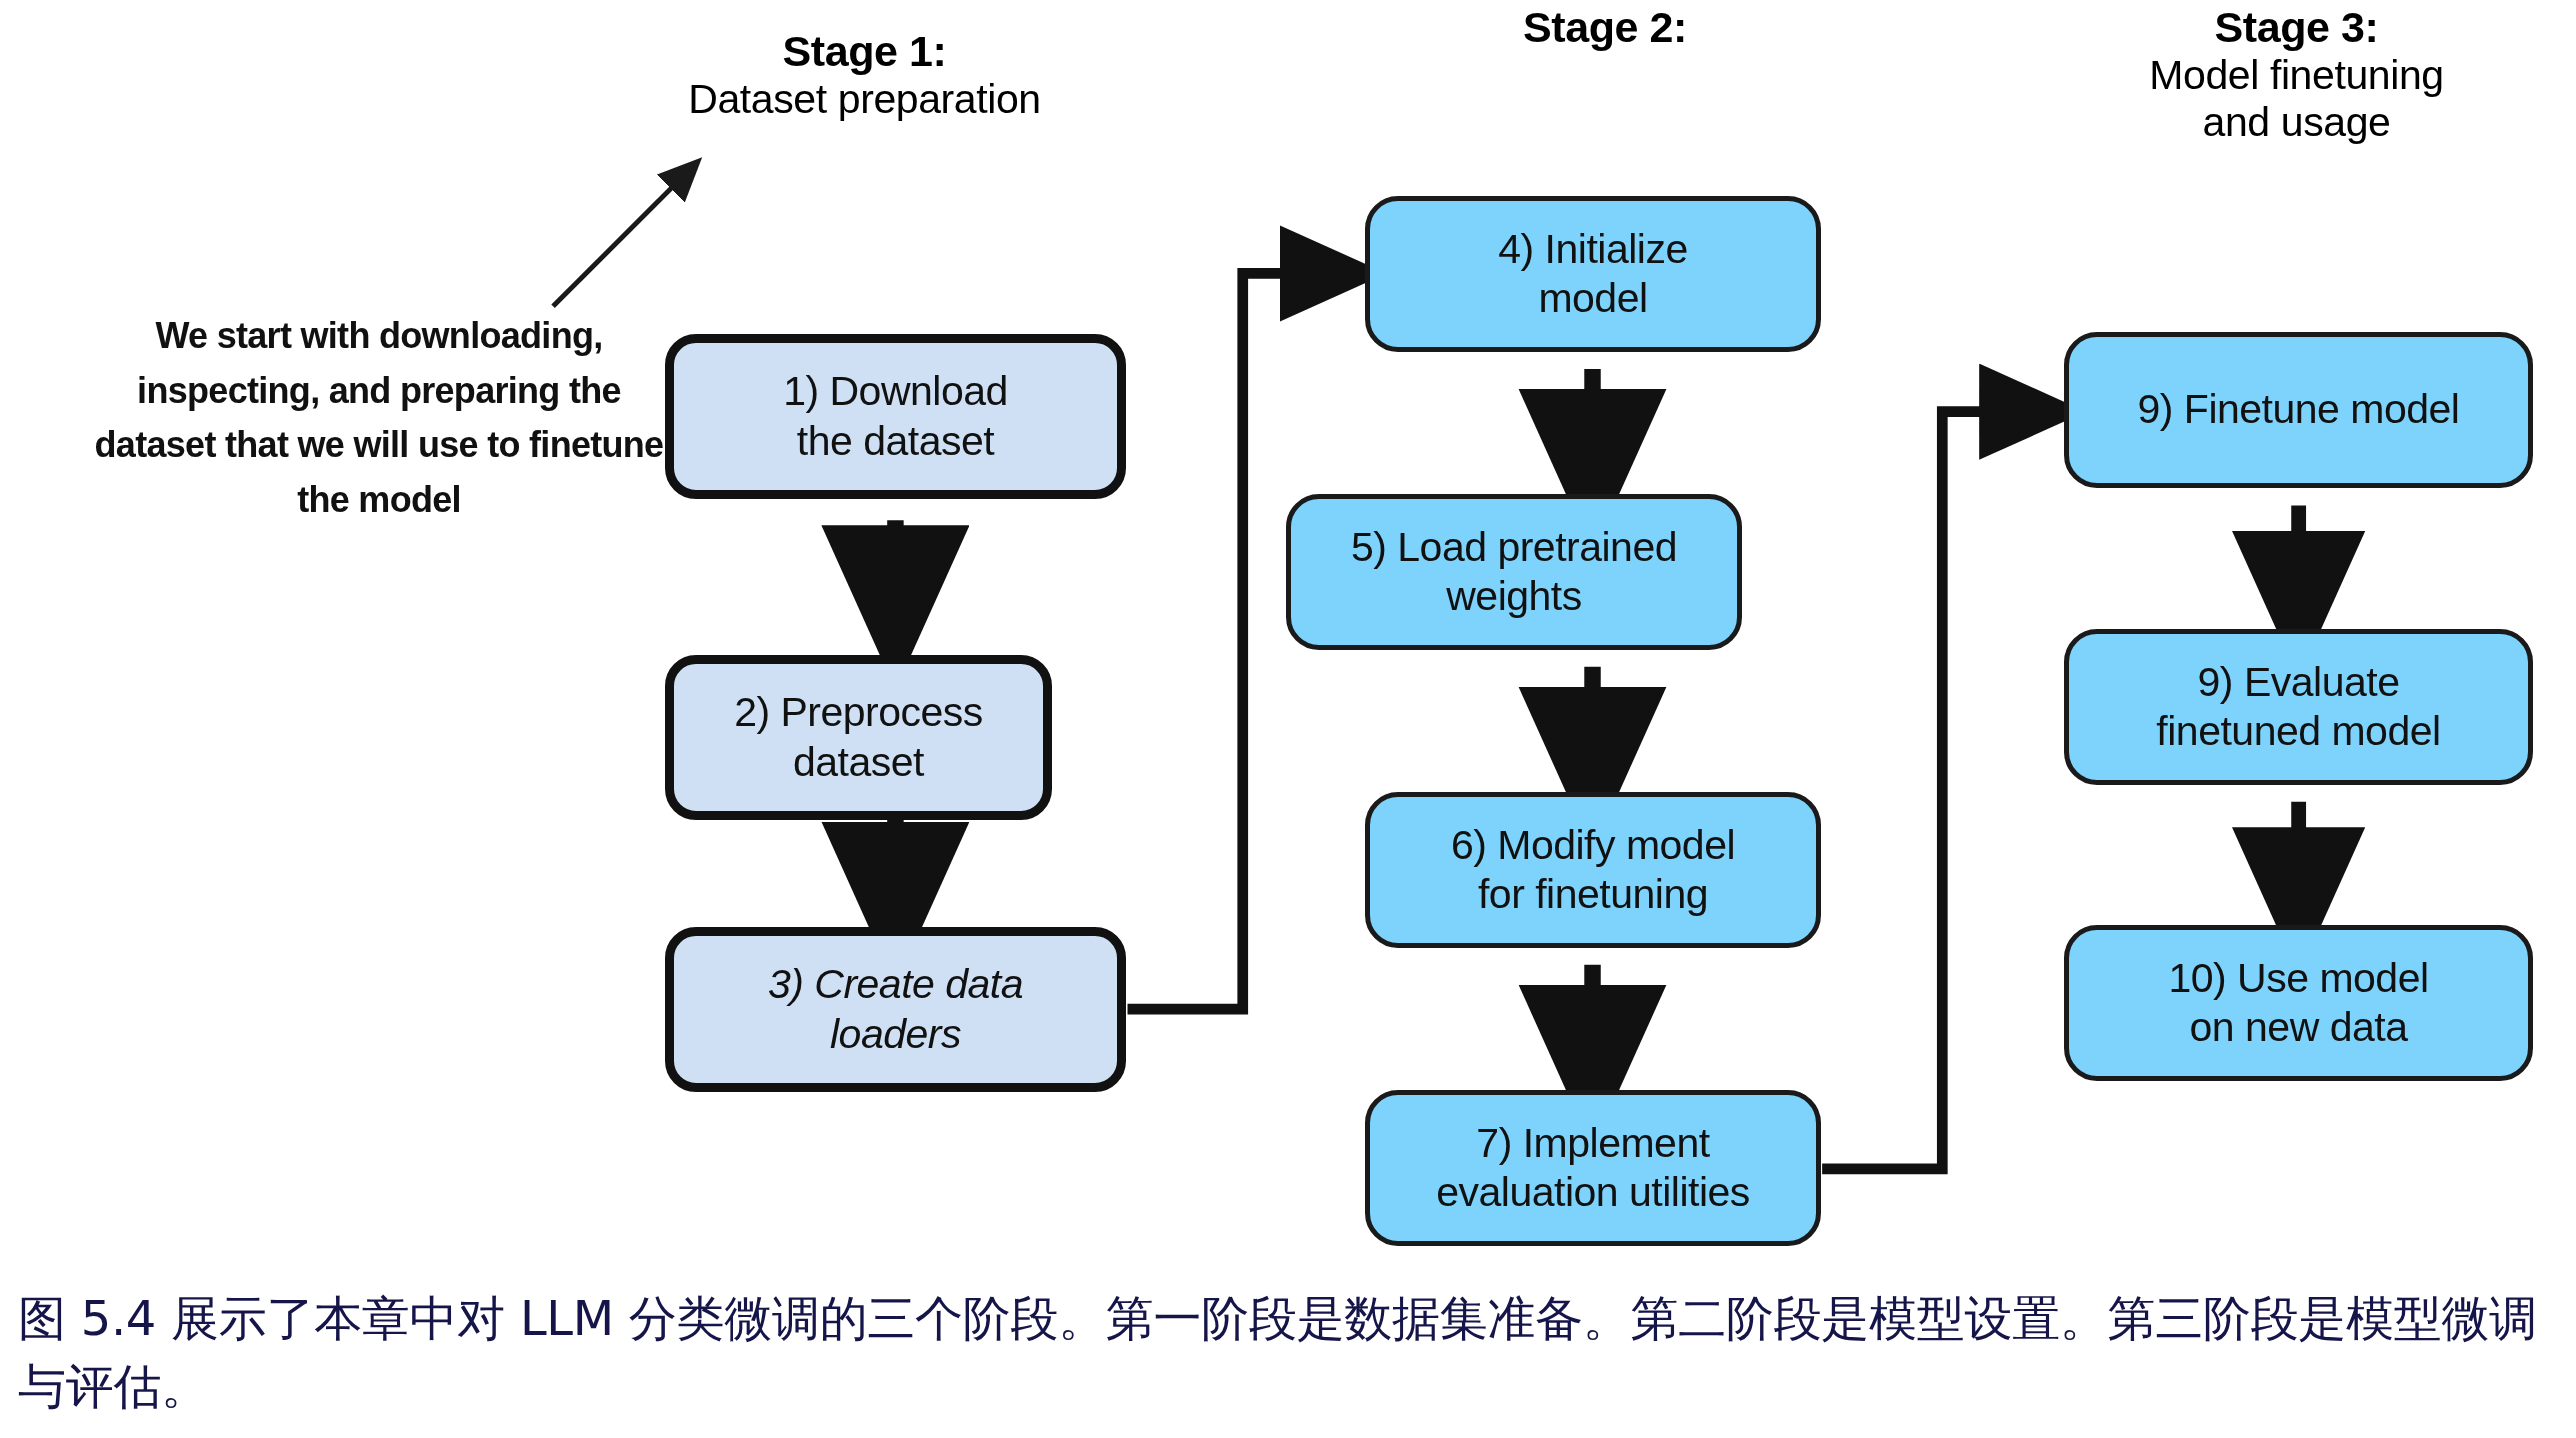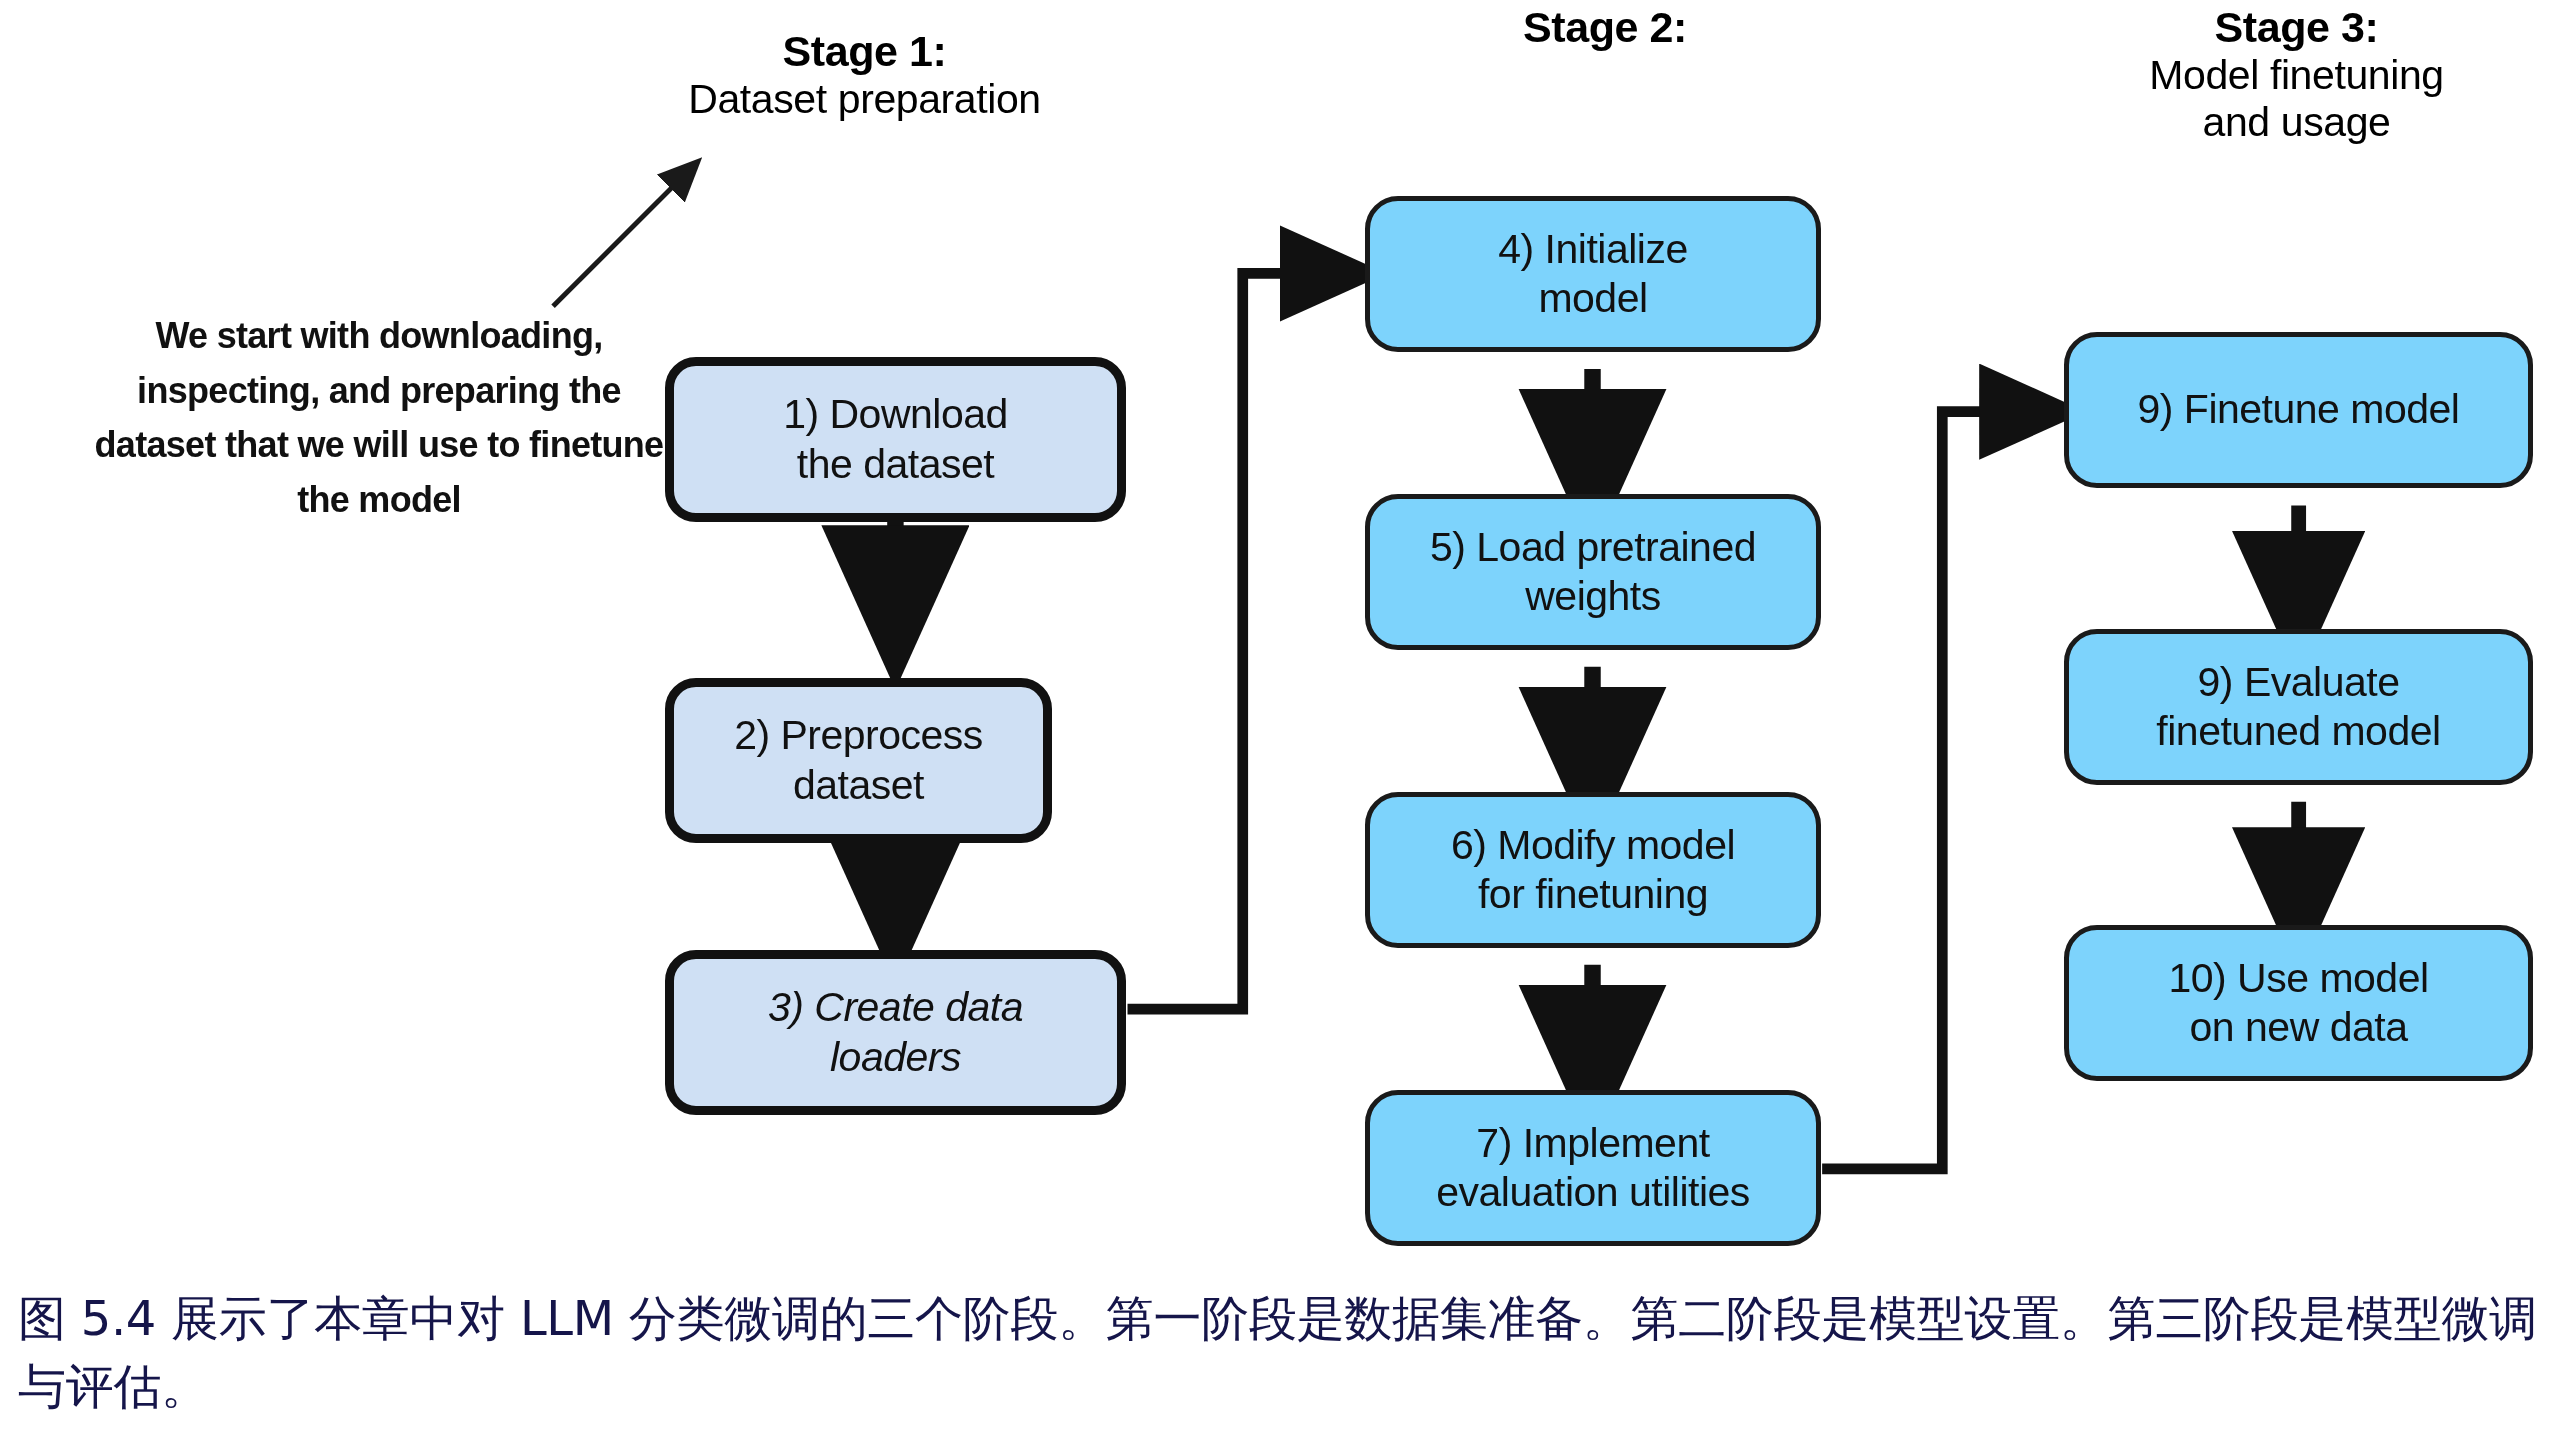--- a/index.html
+++ b/index.html
@@ -67,35 +67,34 @@
     color: #111111;
     font-size: 41px;
     line-height: 1.2;
     letter-spacing: -0.5px;
     padding: 0 11.5px;
   }
   .node.blue {
     background: #cfe0f4;
     border: 9px solid #111111;
     border-radius: 31px;
-    margin-top: 23px;
   }
   .node.white {
     background: #7dd3fc;
     border: 5.8px solid #1a1a1a;
     border-radius: 33px;
   }
 
   
   #node-1 { left: 665px;  top: 334px;  width: 461px; height: 165px; }
   #node-2 { left: 665px;  top: 655px;  width: 387px; height: 165px; }
   #node-3 { left: 665px;  top: 927px; width: 461px; height: 165px; font-style: italic; }
   
   #node-4 { left: 1365px; top: 196px;  width: 456px; height: 156px; }
-  #node-5 { left: 1365px; top: 494px;  width: 456px; height: 156px; }
+  #node-5 { left: 1286px; top: 494px;  width: 456px; height: 156px; }
   #node-6 { left: 1365px; top: 792px;  width: 456px; height: 156px; }
   #node-7 { left: 1365px; top: 1090px; width: 456px; height: 156px; }
   
   #node-8  { left: 2064px; top: 332px;  width: 469px; height: 156px; }
   #node-9  { left: 2064px; top: 629px;  width: 469px; height: 156px; }
   #node-10 { left: 2064px; top: 925px; width: 469px; height: 156px; }
 
   .caption {
     position: absolute;
     left: 18px;

